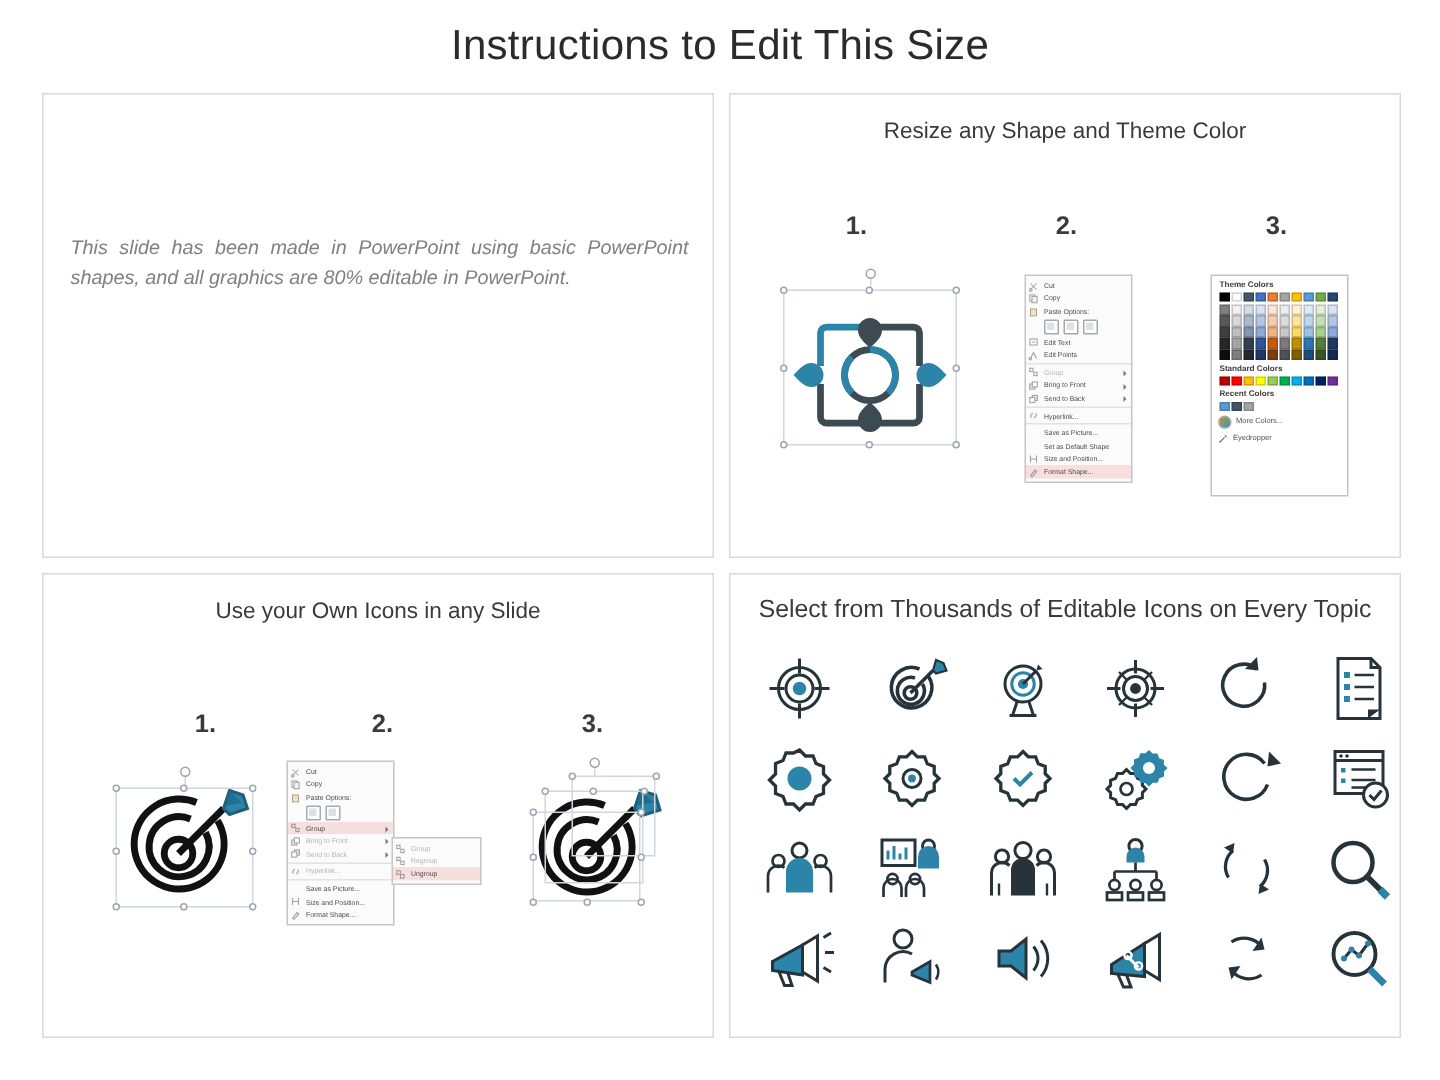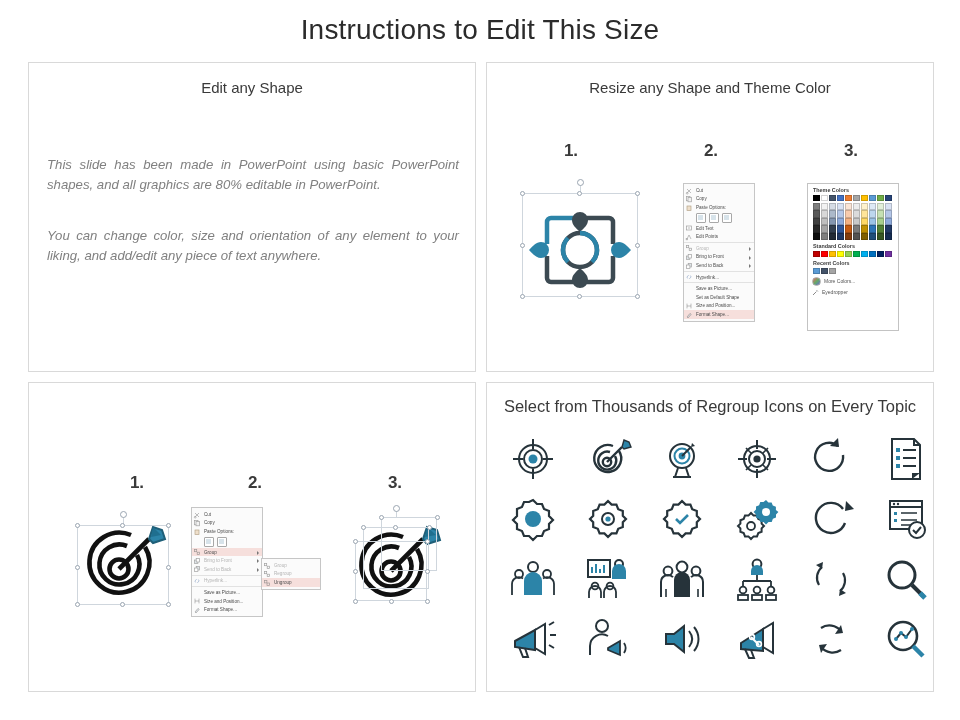--- a/index.html
+++ b/index.html
@@ -55,23 +55,21 @@
   svg{display:block;overflow:visible;}
 </style>
 </head>
 <body>
 
 <div class="slide">
 
   <div class="title">Instructions to Edit This Size</div>
 
   <div class="panel" id="p-tl">
-    <div class="p-head">Edit any Shape</div>
     <div class="para" id="para1">This slide has been made in PowerPoint using basic PowerPoint shapes, and all graphics are 80% editable in PowerPoint.</div>
-    <div class="para" id="para2">You can change color, size and orientation of any element to your liking, and add/edit any piece of text anywhere.</div>
   </div>
 
   <div class="panel" id="p-tr">
     <div class="p-head">Resize any Shape and Theme Color</div>
 
     <div class="num" style="left:64px;top:78px;">1.</div>
     <div class="num" style="left:204px;top:78px;">2.</div>
     <div class="num" style="left:344px;top:78px;">3.</div>
 
     <div style="position:absolute;left:32px;top:117px;width:122px;height:122px;">
@@ -311,20 +309,21 @@
             <svg width="7" height="7" viewBox="0 0 7 7">
               <path d="M1 6l3.4-3.4M4.6 1.2l1.2 1.2" stroke="#6b6b6b" fill="none" stroke-width=".8"></path>
             </svg>
           </div>
           <span>Eyedropper</span>
         </div>
       </div>
   </div>
 
   <div class="panel" id="p-bl">
+    <div class="p-head">Use your Own Icons in any Slide</div>
 
     <div class="num" style="left:88px;top:90px;">1.</div>
     <div class="num" style="left:206px;top:90px;">2.</div>
     <div class="num" style="left:346px;top:90px;">3.</div>
 
     <div style="position:absolute;left:44px;top:128px;width:100px;height:100px;">
       <div class="selbox" style="left:4px;top:14px;right:4px;bottom:6px;"></div>
       <div class="rotstem" style="left:50px;top:5px;height:10px;"></div>
       <div class="rot" style="left:47px;top:0px;"></div>
       <div class="hdl" style="left:2px;top:12px;"></div>
@@ -470,21 +469,21 @@
           <circle cx="44" cy="64" r="9.5"></circle>
         </g>
         <path d="M44 64 L76 32" stroke="#111" stroke-width="4.6" fill="none"></path>
         <path d="M76 32l4-12 10 3 3 10-13 4z" fill="#2c84a8" stroke="#1f5f78" stroke-width="2"></path>
         <path d="M80 20l-2 10 11-2z" fill="#1f6f8f"></path>
       </svg>
     </div>
   </div>
 
   <div class="panel" id="p-br">
-    <div class="p-head big">Select from Thousands of Regroup Icons on Every Topic</div>
+    <div class="p-head big">Select from Thousands of Editable Icons on Every Topic</div>
     <div id="icon-grid-host">
         <div class="icon-cell" style="left: 18px; top: 52px;">
           <svg width="48" height="48" viewBox="0 0 48 48" style="margin: 0px auto;">
             <circle cx="24" cy="24" r="14" fill="none" stroke="#26333a" stroke-width="2"></circle>
             <circle cx="24" cy="24" r="9" fill="none" stroke="#26333a" stroke-width="2"></circle>
             <circle cx="24" cy="24" r="4.5" fill="#2c84a8"></circle>
             <path d="M24 4v10M24 34v10M4 24h10M34 24h10" stroke="#26333a" stroke-width="2"></path>
           </svg>
         </div>
         <div class="icon-cell" style="left: 92.5px; top: 52px;">

